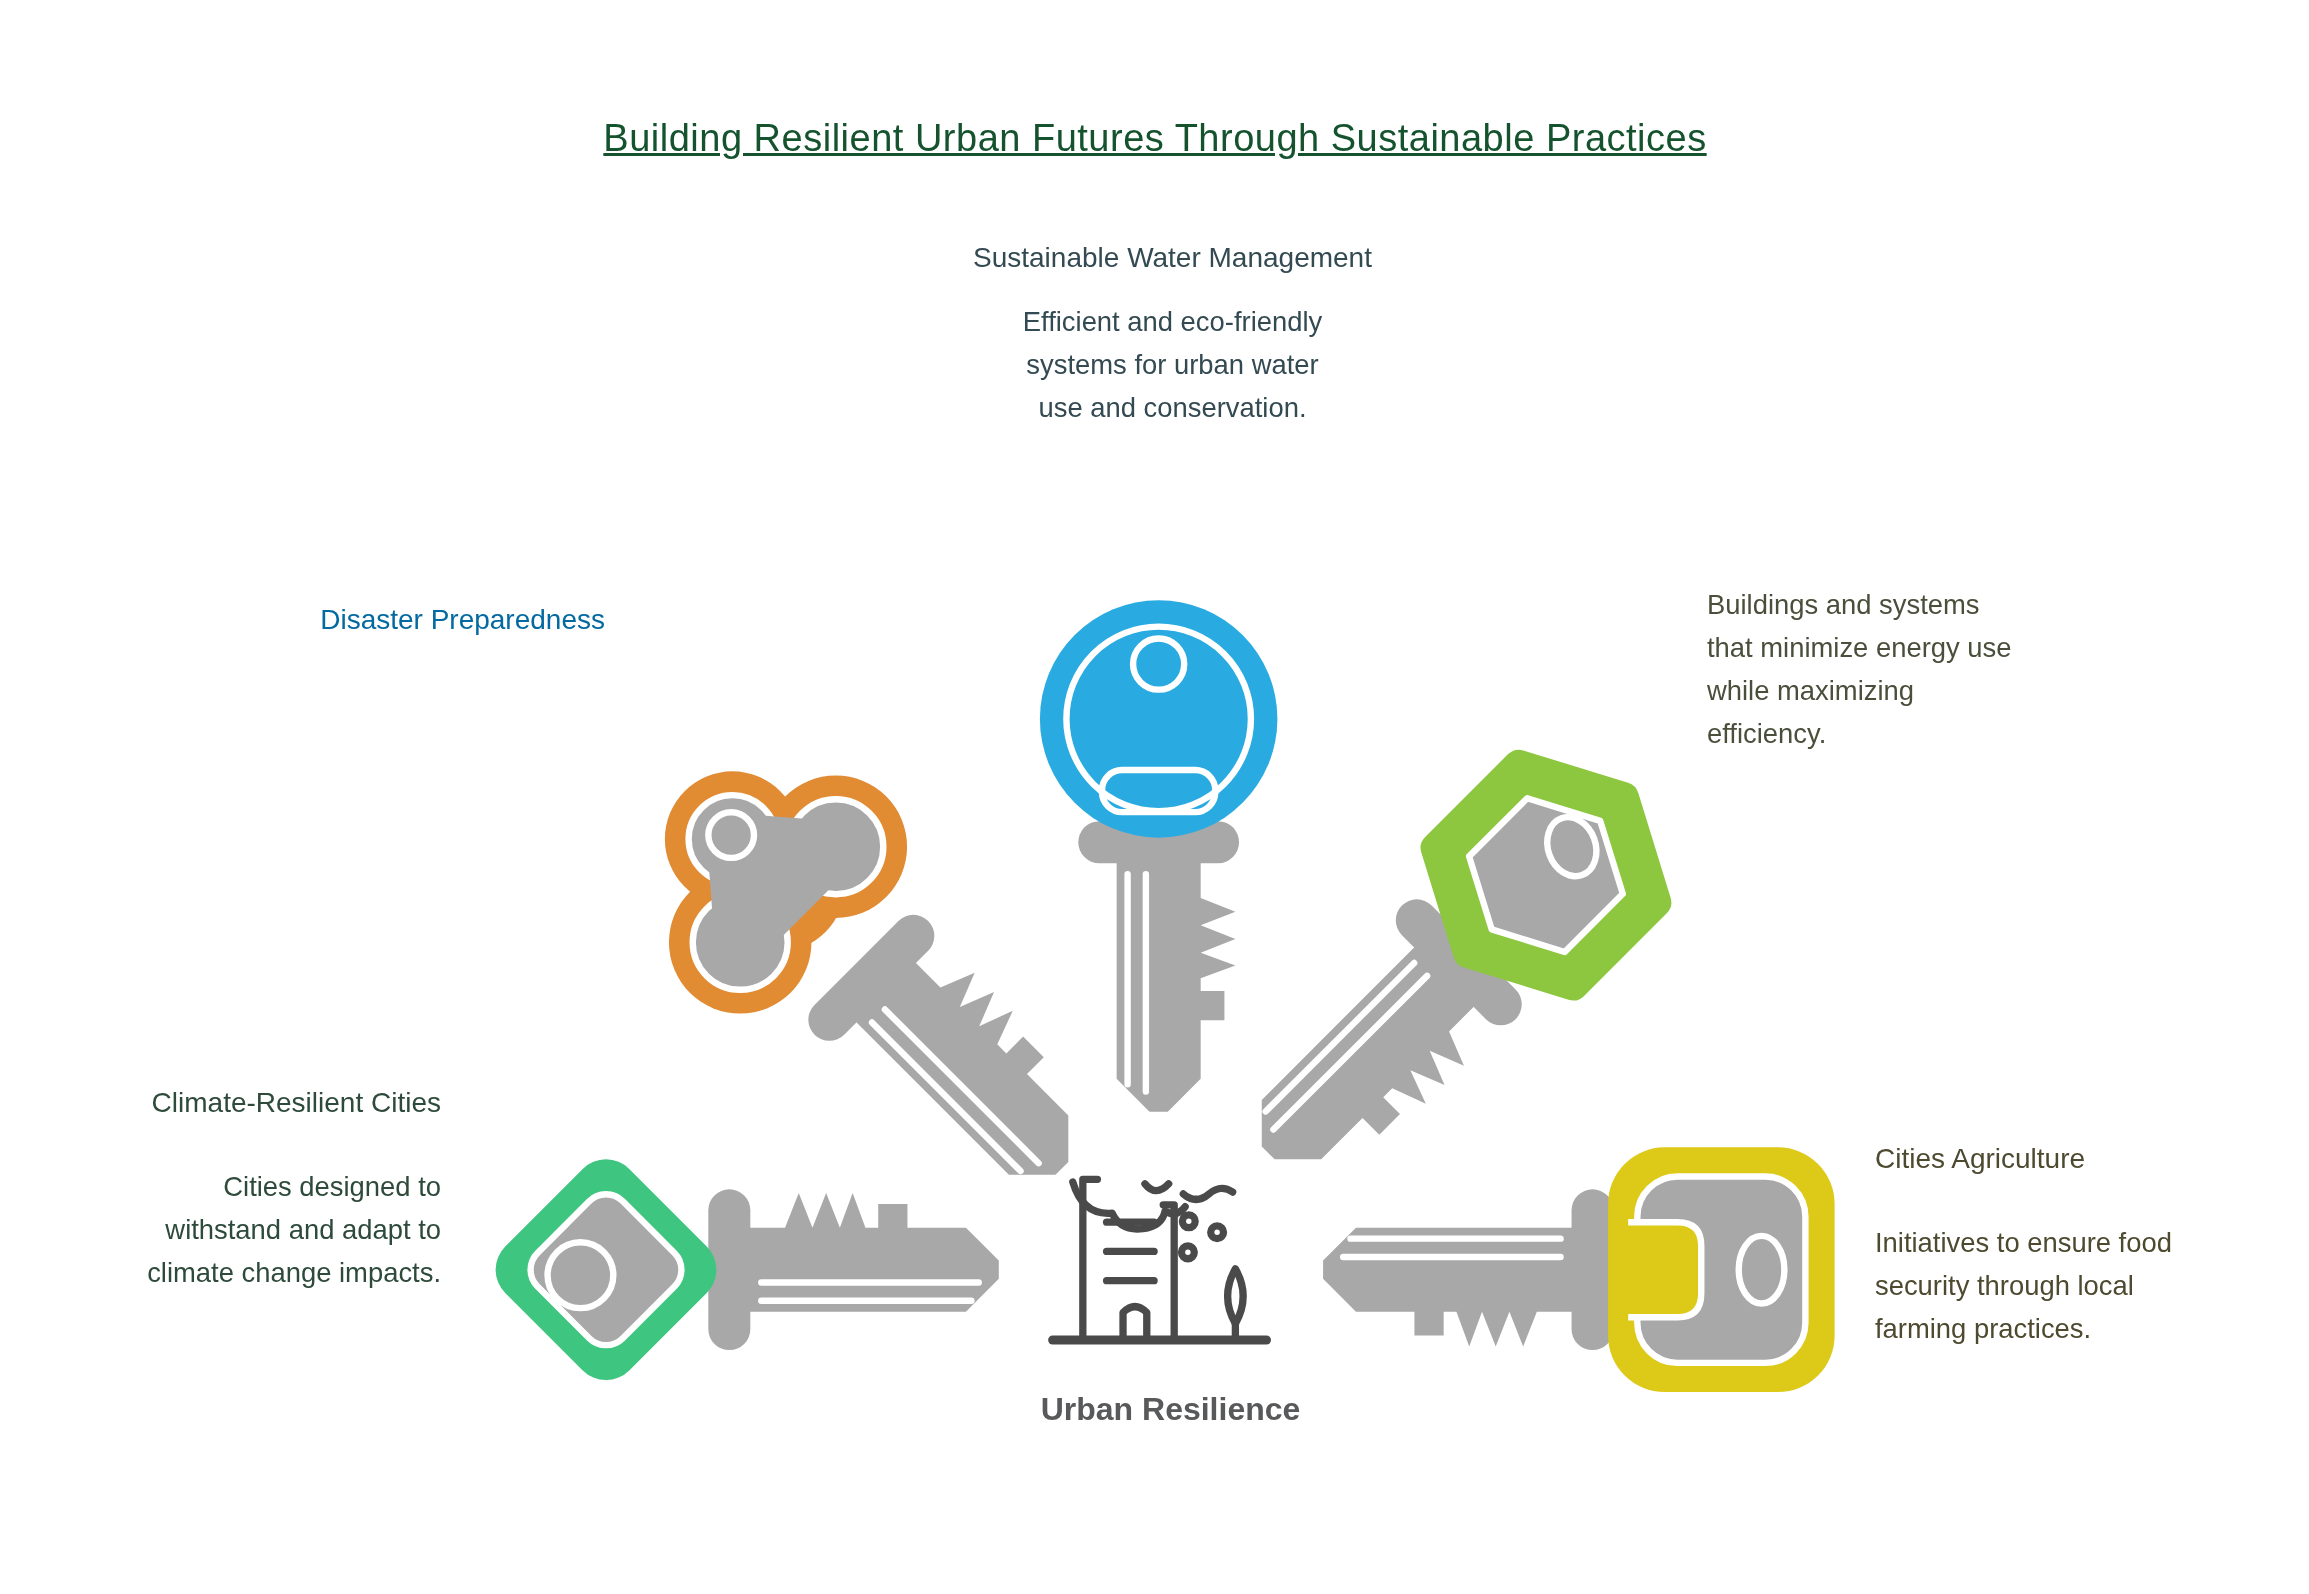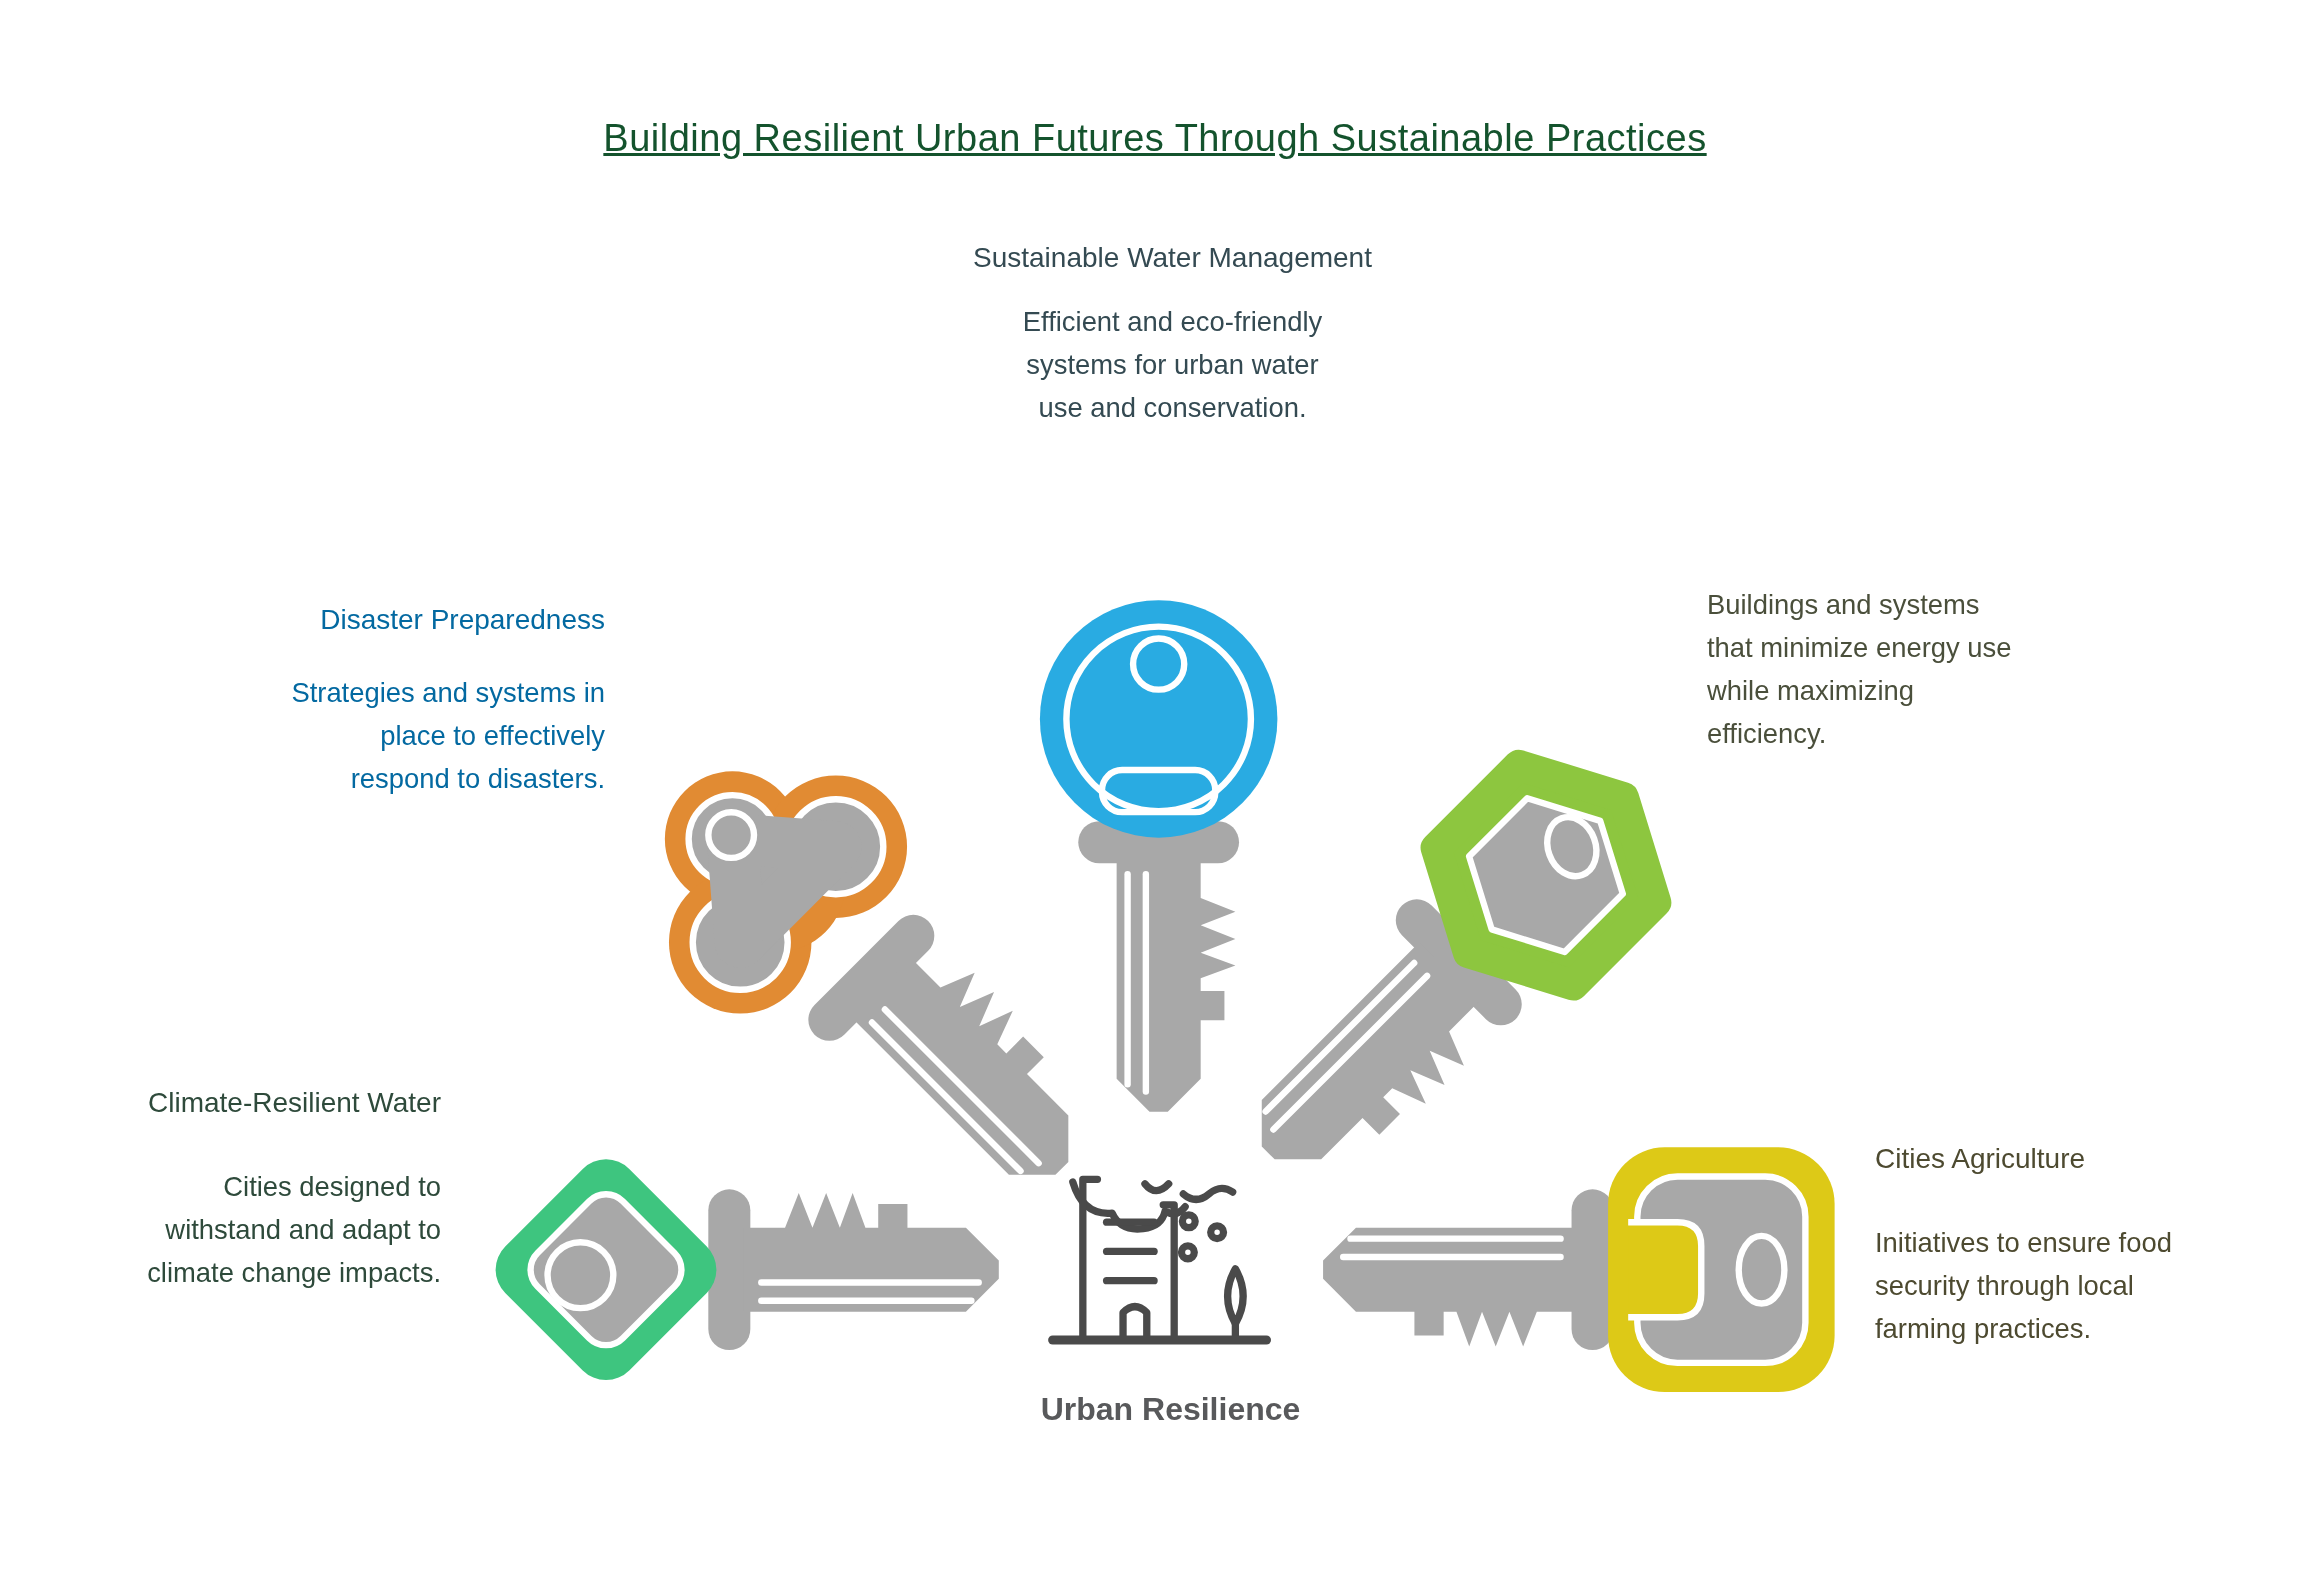--- a/index.html
+++ b/index.html
@@ -110,29 +110,28 @@
 
   <div class="title" style="color: #14532d; text-decoration: underline;">Building Resilient Urban Futures Through Sustainable Practices</div>
 
   <div class="sec ta-c" id="sec-water" style="color: rgb(52, 74, 82);">
     <h2>Sustainable Water Management</h2>
     <p>Efficient and eco-friendly systems for urban water use and conservation.</p>
   </div>
 
   <div class="sec ta-r" id="sec-disaster" style="color: #0369a1;">
     <h2>Disaster Preparedness</h2>
-    <p>Strategies and systems in place to effectively respond to disasters.</p>
   </div>
 
   <div class="sec ta-l" id="sec-energy" style="color: rgb(74, 79, 59);">
     <p>Buildings and systems that minimize energy use while maximizing efficiency.</p>
   </div>
 
   <div class="sec ta-r" id="sec-climate" style="color: rgb(46, 74, 59);">
-    <h2>Climate-Resilient Water</h2>
+    <h2>Climate-Resilient Cities</h2>
     <p>Cities designed to withstand and adapt to climate change impacts.</p>
   </div>
 
   <div class="sec ta-l" id="sec-agriculture" style="color: rgb(77, 74, 48);">
     <h2>Cities Agriculture</h2>
     <p>Initiatives to ensure food security through local farming practices.</p>
   </div>
 
   <div class="center-label" style="color: rgb(88, 89, 91);">Urban Resilience</div>
 

